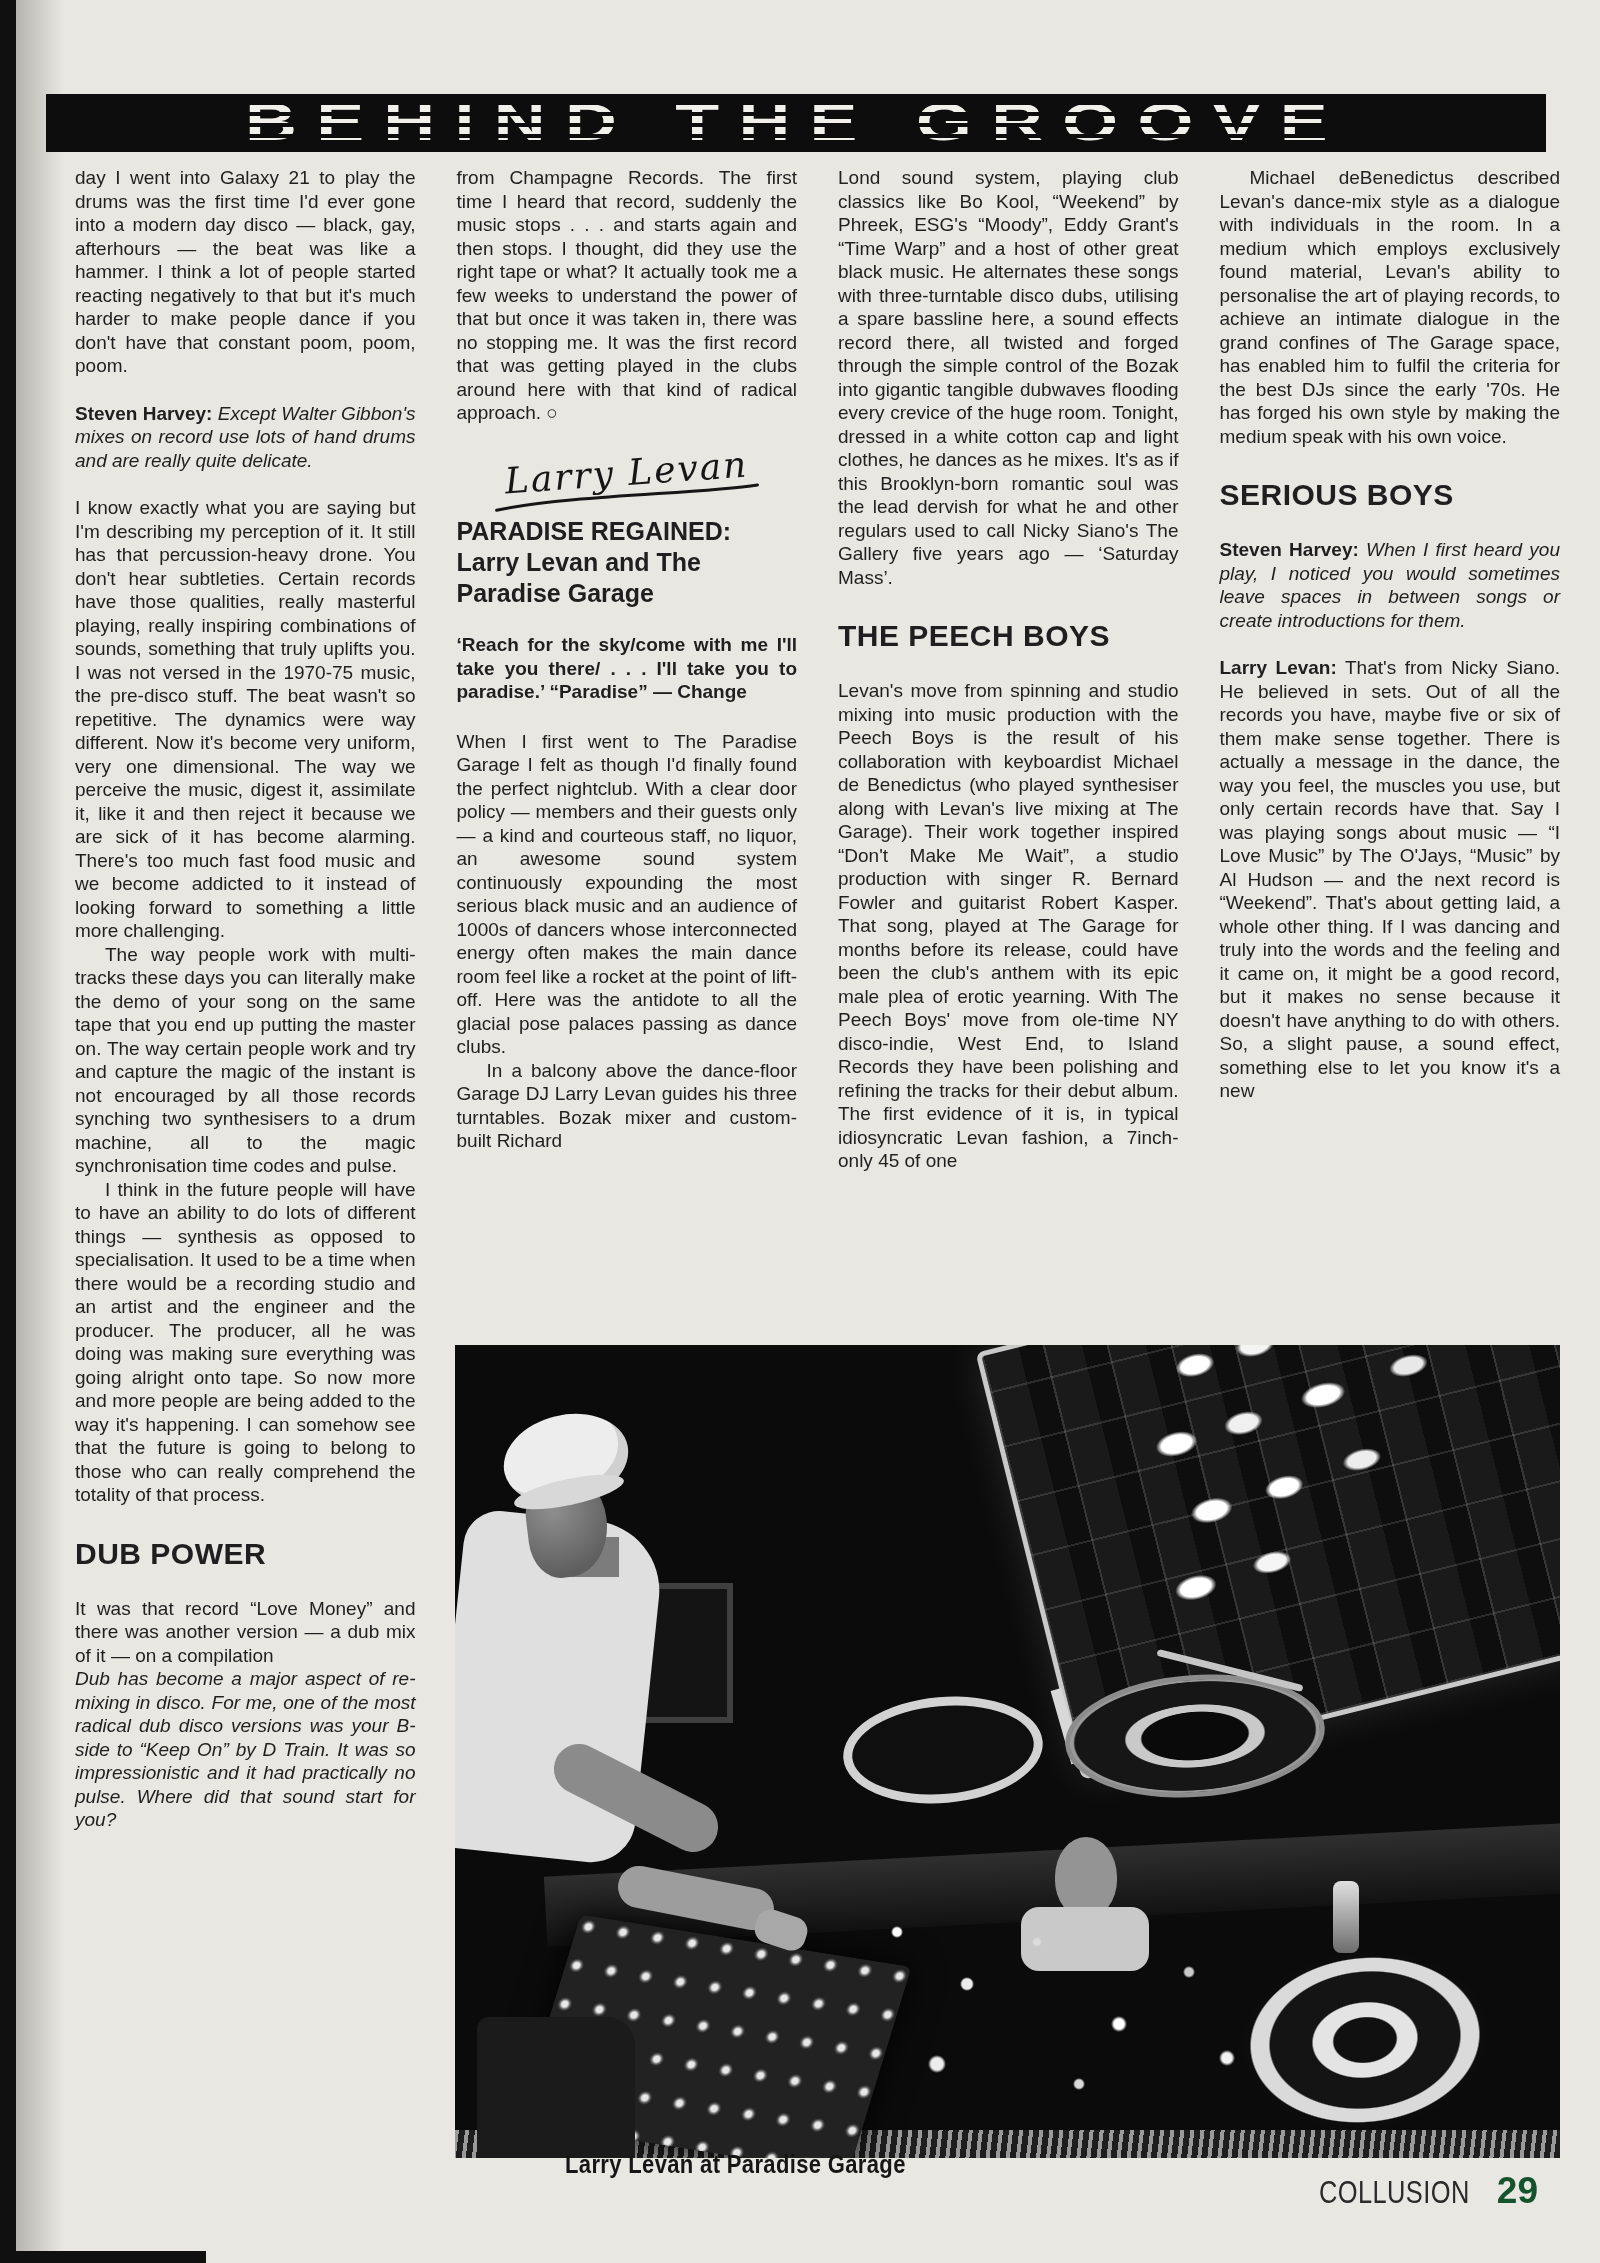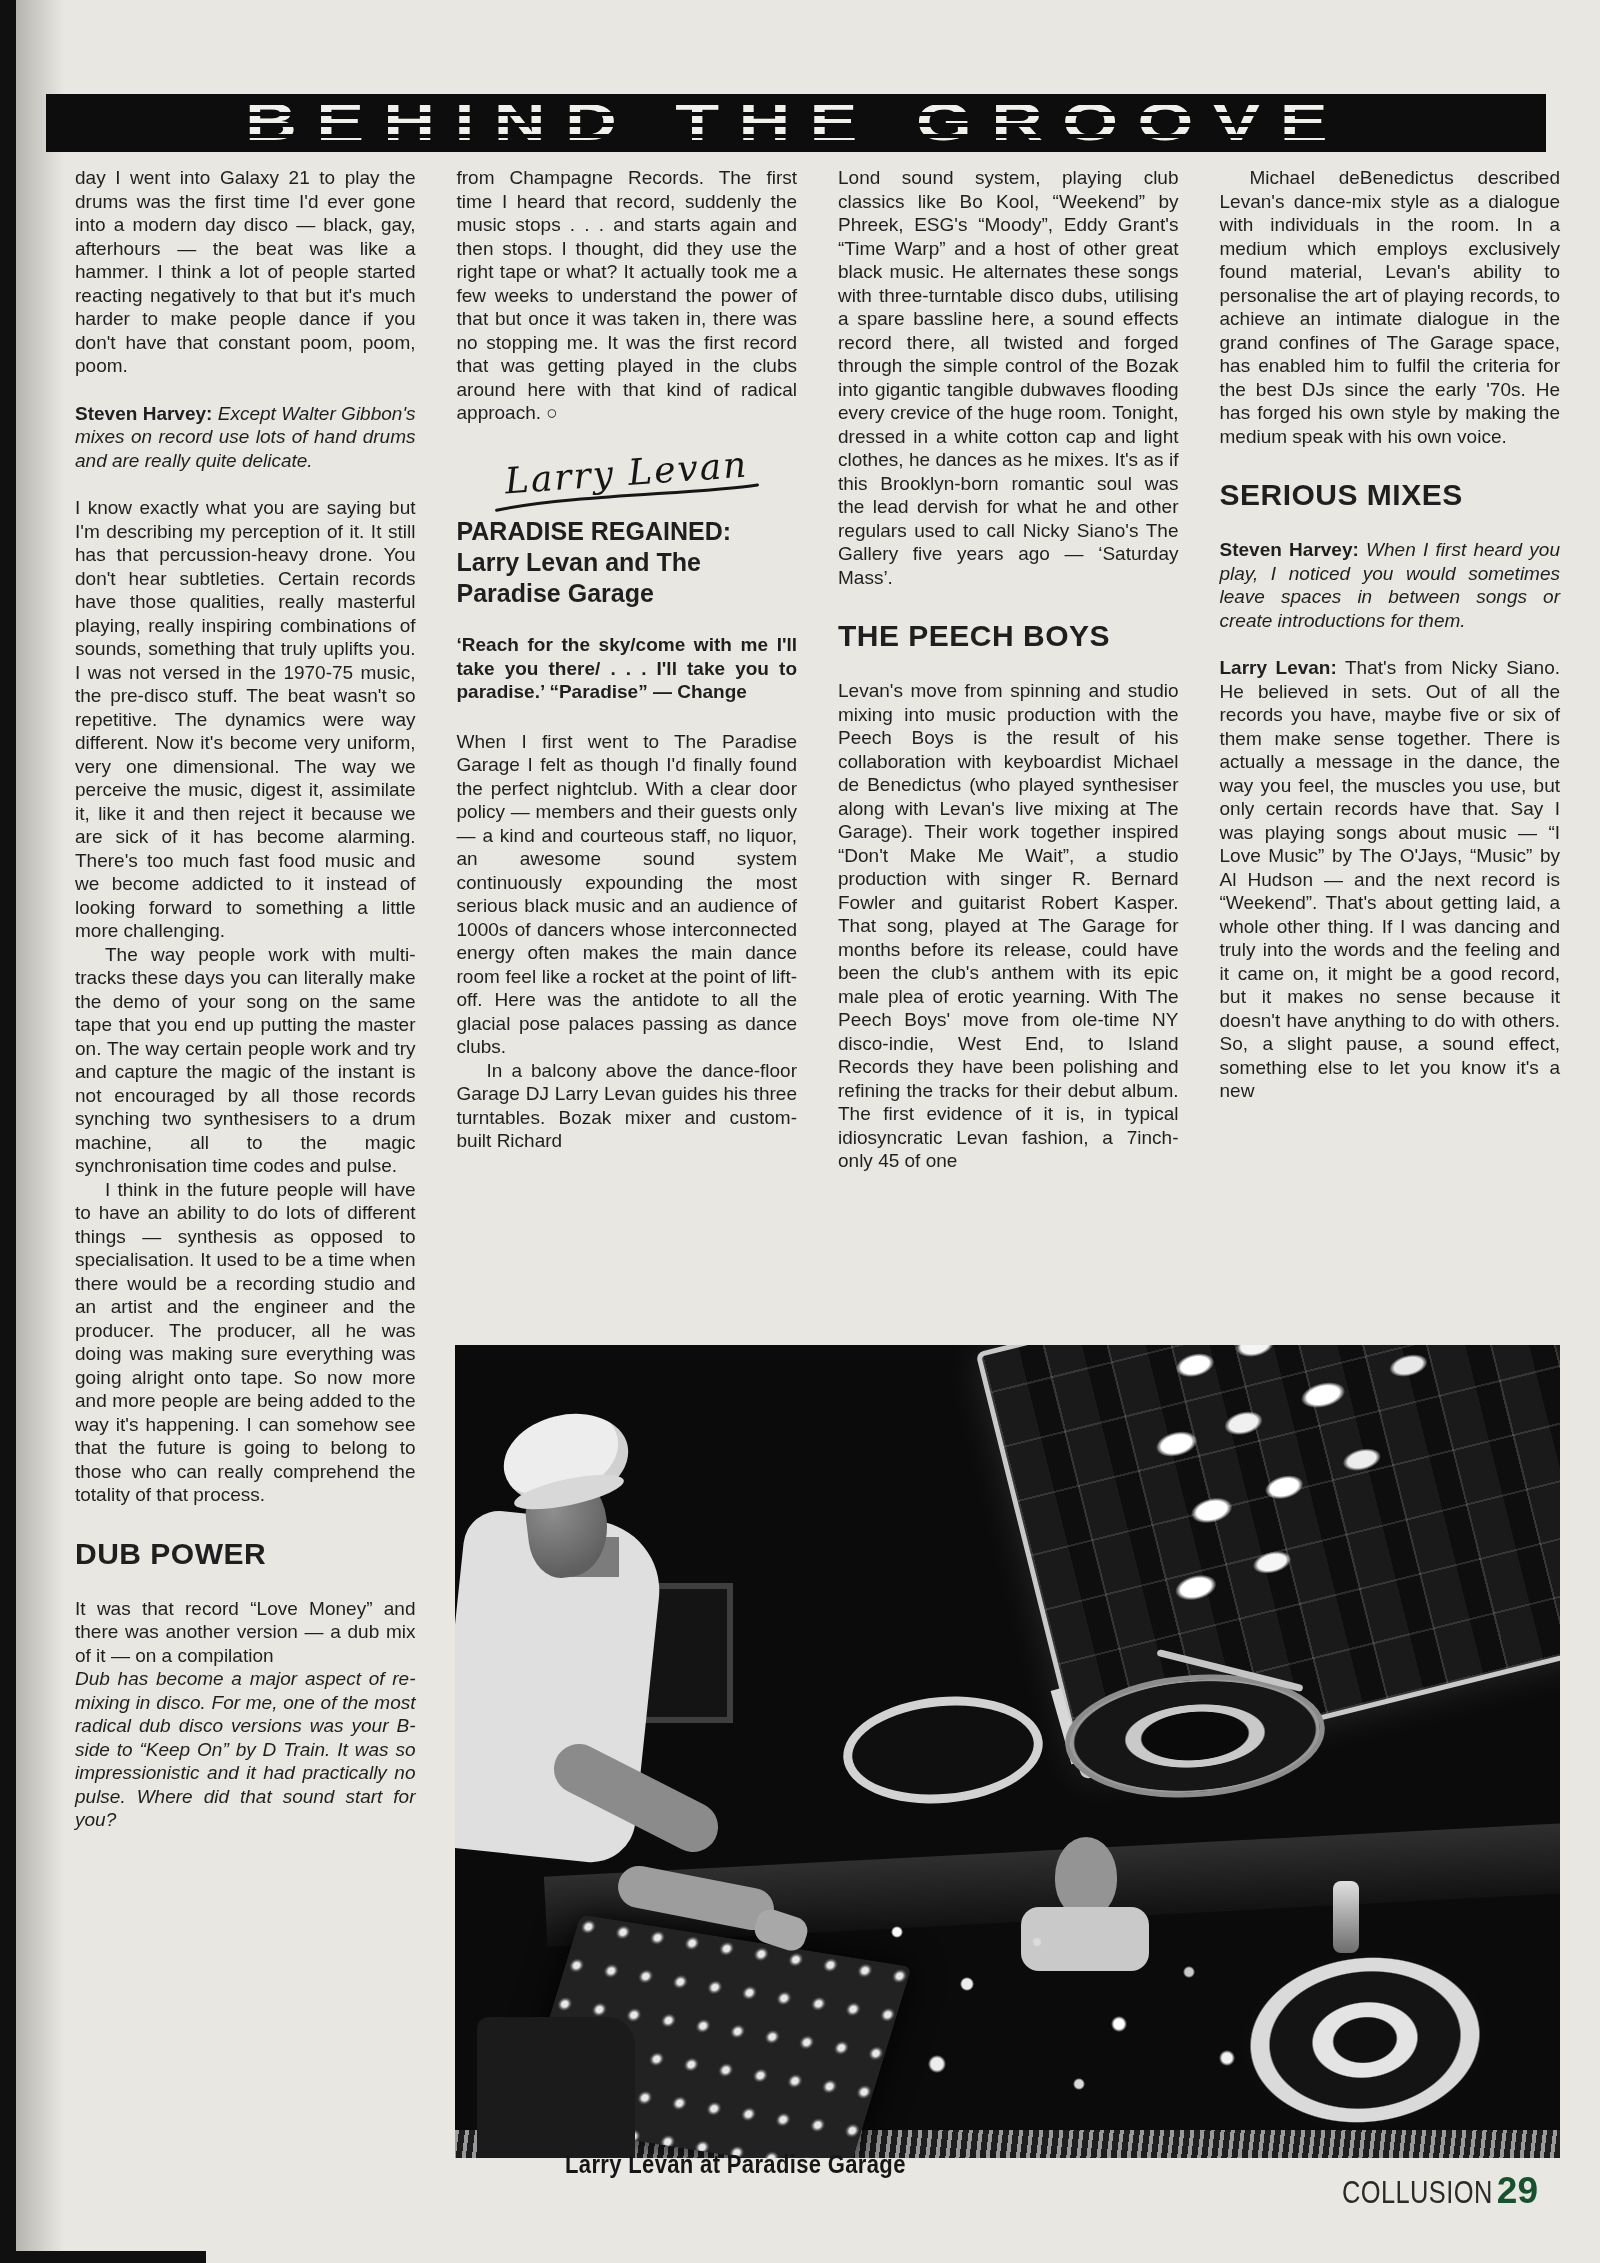--- a/index.html
+++ b/index.html
@@ -120,21 +120,21 @@
   .dj-face{left:72px;top:128px;width:80px;height:104px;border-radius:46% 54% 58% 42%;
     background:radial-gradient(circle at 35% 35%,#8e8e8e,#5f5f5f 75%);transform:rotate(-7deg);}
   .dj-cap{left:48px;top:70px;width:126px;height:88px;background:#ededed;border-radius:50%;transform:rotate(-13deg);
     box-shadow:inset -8px -10px 0 rgba(0,0,0,.12);}
   .dj-cap-band{left:58px;top:134px;width:112px;height:26px;background:#d8d8d8;border-radius:50%;transform:rotate(-12deg);}
 
   
   .caption{position:absolute;left:565px;top:2150px;z-index:6;
     font-weight:700;font-size:25px;letter-spacing:.4px;color:#161616;
     transform:scaleX(.88);transform-origin:left;}
-  .footer{position:absolute;right:62px;top:2170px;z-index:6;display:flex;align-items:baseline;gap:4px;}
+  .footer{position:absolute;right:62px;top:2170px;z-index:6;display:flex;align-items:baseline;gap:27px;}
   .footer-mag{font-size:31px;letter-spacing:.5px;color:#2a2a2a;transform:scaleX(.82);transform-origin:right;}
   .footer-page{font-size:37px;font-weight:700;color:#14532d;}
 </style>
 </head>
 <body>
 
 <div class="left-strip"></div>
 <div class="gutter-shade"></div>
 <div class="bottom-left-block"></div>
 
@@ -171,21 +171,21 @@
   </div>
 
   <div class="col">
     <p class="p">Lond sound system, playing club classics like Bo Kool, “Weekend” by Phreek, ESG's “Moody”, Eddy Grant's “Time Warp” and a host of other great black music. He alternates these songs with three-turntable disco dubs, utilising a spare bassline here, a sound effects record there, all twisted and forged through the simple control of the Bozak into gigantic tangible dubwaves flooding every crevice of the huge room. Tonight, dressed in a white cotton cap and light clothes, he dances as he mixes. It's as if this Brooklyn-born romantic soul was the lead dervish for what he and other regulars used to call Nicky Siano's The Gallery five years ago — ‘Saturday Mass’.</p>
     <h3 class="h">THE PEECH BOYS</h3>
     <p class="p">Levan's move from spinning and studio mixing into music production with the Peech Boys is the result of his collaboration with keyboardist Michael de Benedictus (who played synthesiser along with Levan's live mixing at The Garage). Their work together inspired “Don't Make Me Wait”, a studio production with singer R. Bernard Fowler and guitarist Robert Kasper. That song, played at The Garage for months before its release, could have been the club's anthem with its epic male plea of erotic yearning. With The Peech Boys' move from ole-time NY disco-indie, West End, to Island Records they have been polishing and refining the tracks for their debut album. The first evidence of it is, in typical idiosyncratic Levan fashion, a 7inch-only 45 of one</p>
   </div>
 
   <div class="col">
     <p class="p ind">Michael deBenedictus described Levan's dance-mix style as a dialogue with individuals in the room. In a medium which employs exclusively found material, Levan's ability to personalise the art of playing records, to achieve an intimate dialogue in the grand confines of The Garage space, has enabled him to fulfil the criteria for the best DJs since the early '70s. He has forged his own style by making the medium speak with his own voice.</p>
-    <h3 class="h">SERIOUS MIXES</h3>
+    <h3 class="h">SERIOUS BOYS</h3>
     <p class="p qa"><span class="lead">Steven Harvey:</span> <span class="qtext">When I first heard you play, I noticed you would sometimes leave spaces in between songs or create introductions for them.</span></p>
     <p class="p qa gap"><span class="lead">Larry Levan:</span> <span class="atext">That's from Nicky Siano. He believed in sets. Out of all the records you have, maybe five or six of them make sense together. There is actually a message in the dance, the way you feel, the muscles you use, but only certain records have that. Say I was playing songs about music — “I Love Music” by The O'Jays, “Music” by Al Hudson — and the next record is “Weekend”. That's about getting laid, a whole other thing. If I was dancing and truly into the words and the feeling and it came on, it might be a good record, but it makes no sense because it doesn't have anything to do with others. So, a slight pause, a sound effect, something else to let you know it's a new</span></p>
   </div>
 
 </div>
 
 <div class="photo">
   <div class="light-panel">
     <div class="panel-grid"></div>
     <div class="panel-lights"></div>

